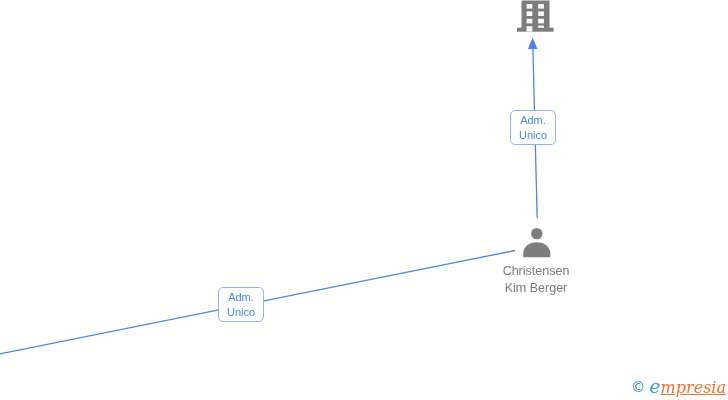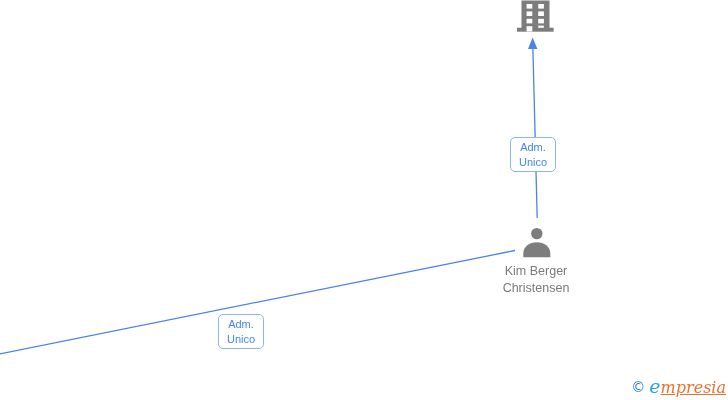--- a/index.html
+++ b/index.html
@@ -25,21 +25,20 @@
     border-radius: 5px;
     color: var(--edge-label-text, #4285f4);
     font-size: 11px;
     line-height: 15px;
     display: flex;
     flex-direction: column;
     align-items: center;
     justify-content: center;
     text-align: center;
     cursor: pointer;
-    margin-top: 27px;
   }
   .edge-label-top { left: 510px; top: 110px; }
   .edge-label-left { left: 218px; top: 287px; }
   .person-name {
     position: absolute;
     left: 455px;
     top: 263px;
     width: 162px;
     text-align: center;
     color: var(--person-name-text, #7a7a7a);
@@ -110,21 +109,21 @@
     <span>Adm.</span>
     <span>Unico</span>
   </div>
 
   <div class="edge-label edge-label-left">
     <span>Adm.</span>
     <span>Unico</span>
   </div>
 
   <div class="person-name">
+    <div>Christensen</div>
     <div>Kim Berger</div>
-    <div>Christensen</div>
   </div>
 
   <div class="watermark">
     <span class="wm-copyright">©</span><span class="wm-initial">e</span><span class="wm-rest">mpresia</span>
   </div>
 
 </div>
 
 </body></html>

